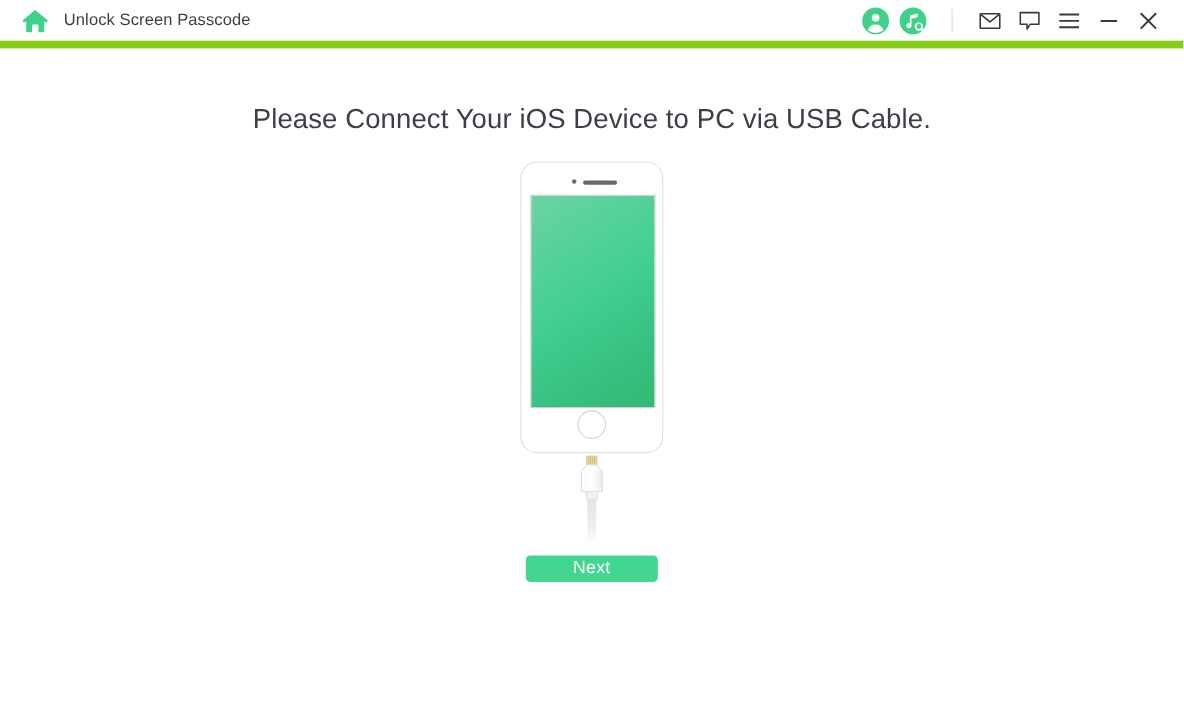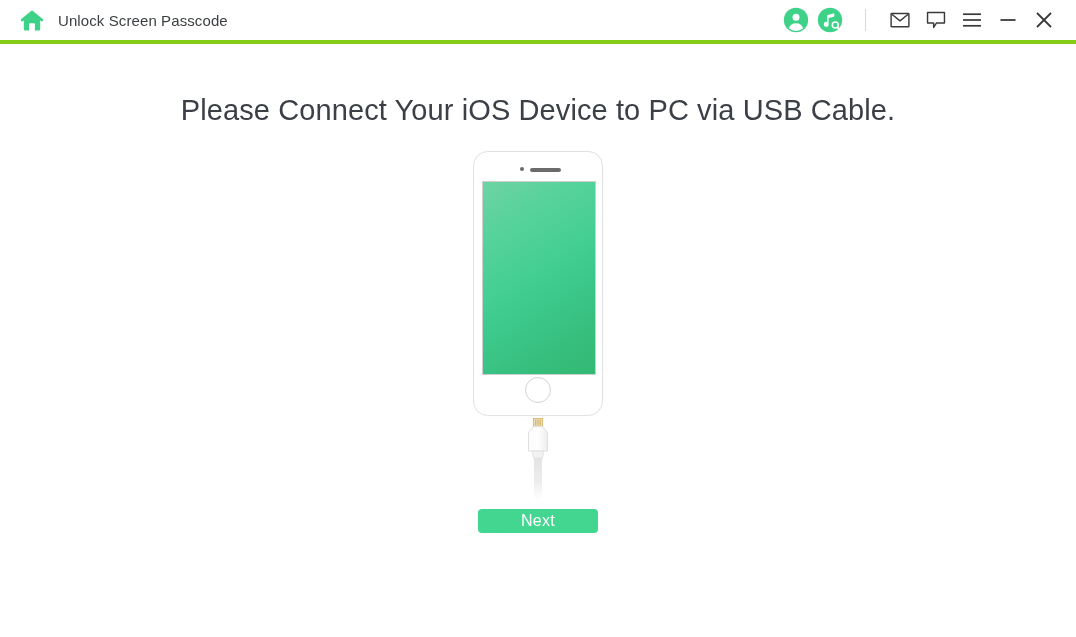--- a/index.html
+++ b/index.html
@@ -15,21 +15,21 @@
     overflow: hidden;
     -webkit-font-smoothing: antialiased;
   }
 
   
   .titlebar {
     position: relative;
     height: 44px;
     box-sizing: border-box;
     background: #ffffff;
-    border-bottom: 4px solid #84cc16;
+    border-bottom: 7px solid #84cc16;
     display: flex;
     align-items: center;
   }
   .title-left {
     display: flex;
     align-items: center;
     padding-left: 20px;
   }
   .home-icon {
     width: 24px;
@@ -74,21 +74,21 @@
 
   
   .content {
     position: relative;
     height: 593px;
     text-align: center;
   }
   .heading {
     margin: 0;
     padding-top: 50px;
-    font-size: 29px;
+    font-size: 25px;
     font-weight: 400;
     color: #3b3f46;
     letter-spacing: 0.1px;
   }
 
   
   .illustration {
     position: relative;
     width: 132px;
     height: 350px;

